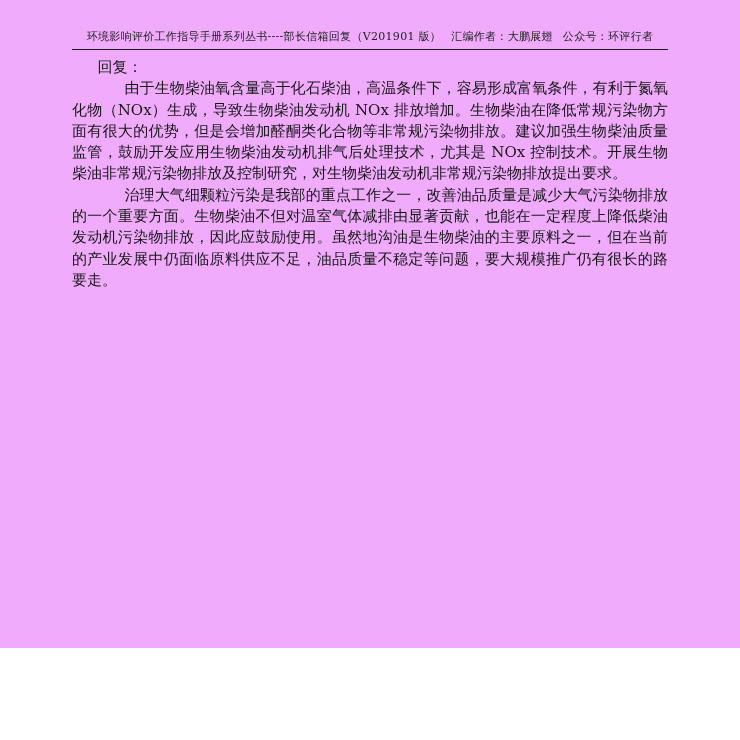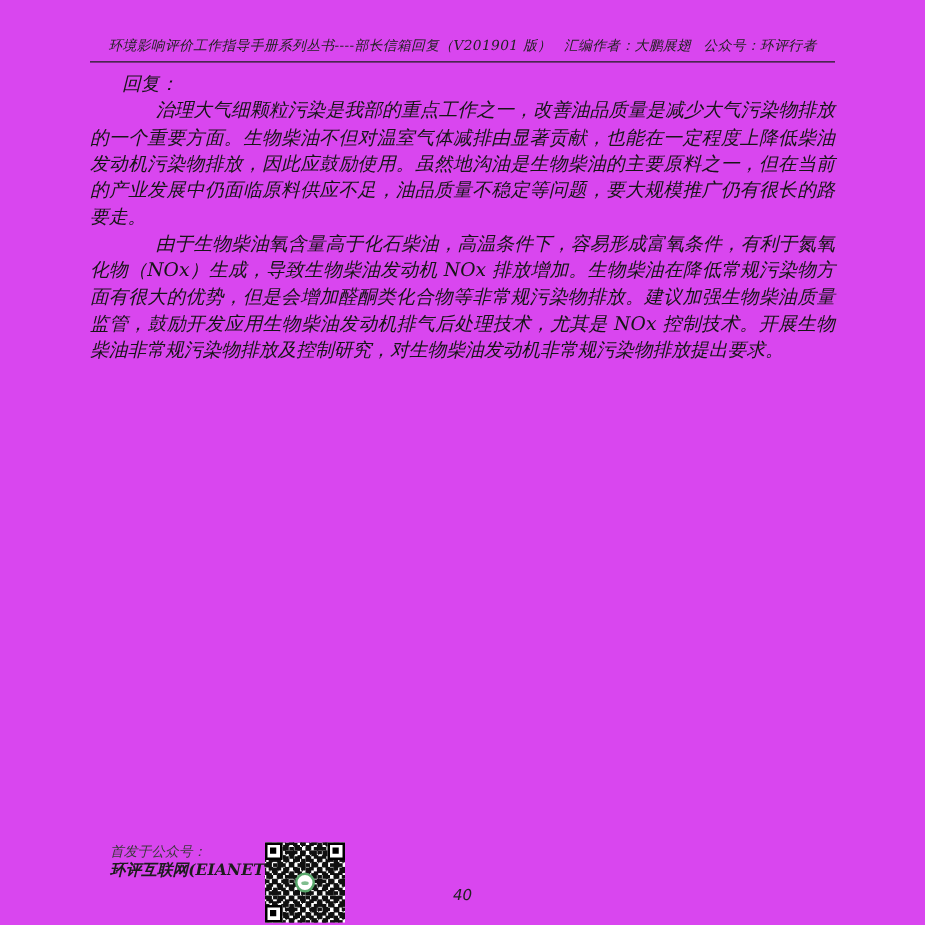--- a/index.html
+++ b/index.html
@@ -1,24 +1,23 @@
 <!DOCTYPE html>
 <html><head>
 <meta charset="utf-8">
 <style>
   html, body { margin: 0; padding: 0; background: #ffffff; }
   .page {
     position: relative;
     width: 740px;
-    height: 740px;
-    background: #d946ef;
+    height: 648px;
+    background: #f0abfc;
     overflow: hidden;
     font-family: "DejaVu Serif", "Liberation Serif", serif;
     color: #1a1a1a;
-    font-style: italic;
   }
   
   .doc-header {
     position: absolute;
     left: 72px;
     top: 29px;
     width: 596px;
     text-align: center;
     font-size: 11px;
     letter-spacing: 0.3px;
@@ -134,22 +133,22 @@
 <body>
 
 <div class="page">
 
   <div class="doc-header">
     <span>环境影响评价工作指导手册系列丛书----部长信箱回复（V201901 版）</span><span class="sep"></span><span>汇编作者：大鹏展翅</span><span class="sep"></span><span>公众号：环评行者</span>
   </div>
 
   <div class="doc-body">
     <p class="ind-reply">回复：</p>
+    <p class="ind-para">由于生物柴油氧含量高于化石柴油，高温条件下，容易形成富氧条件，有利于氮氧化物（NOx）生成，导致生物柴油发动机 NOx 排放增加。生物柴油在降低常规污染物方面有很大的优势，但是会增加醛酮类化合物等非常规污染物排放。建议加强生物柴油质量监管，鼓励开发应用生物柴油发动机排气后处理技术，尤其是 NOx 控制技术。开展生物柴油非常规污染物排放及控制研究，对生物柴油发动机非常规污染物排放提出要求。</p>
     <p class="ind-para">治理大气细颗粒污染是我部的重点工作之一，改善油品质量是减少大气污染物排放的一个重要方面。生物柴油不但对温室气体减排由显著贡献，也能在一定程度上降低柴油发动机污染物排放，因此应鼓励使用。虽然地沟油是生物柴油的主要原料之一，但在当前的产业发展中仍面临原料供应不足，油品质量不稳定等问题，要大规模推广仍有很长的路要走。</p>
-    <p class="ind-para">由于生物柴油氧含量高于化石柴油，高温条件下，容易形成富氧条件，有利于氮氧化物（NOx）生成，导致生物柴油发动机 NOx 排放增加。生物柴油在降低常规污染物方面有很大的优势，但是会增加醛酮类化合物等非常规污染物排放。建议加强生物柴油质量监管，鼓励开发应用生物柴油发动机排气后处理技术，尤其是 NOx 控制技术。开展生物柴油非常规污染物排放及控制研究，对生物柴油发动机非常规污染物排放提出要求。</p>
   </div>
 
   <div class="page-number">40</div>
 
   <div class="pub-block">
     <div>首发于公众号：</div>
     <div class="pub-account">环评互联网(EIANET)</div>
   </div>
 
   <div class="qr">

